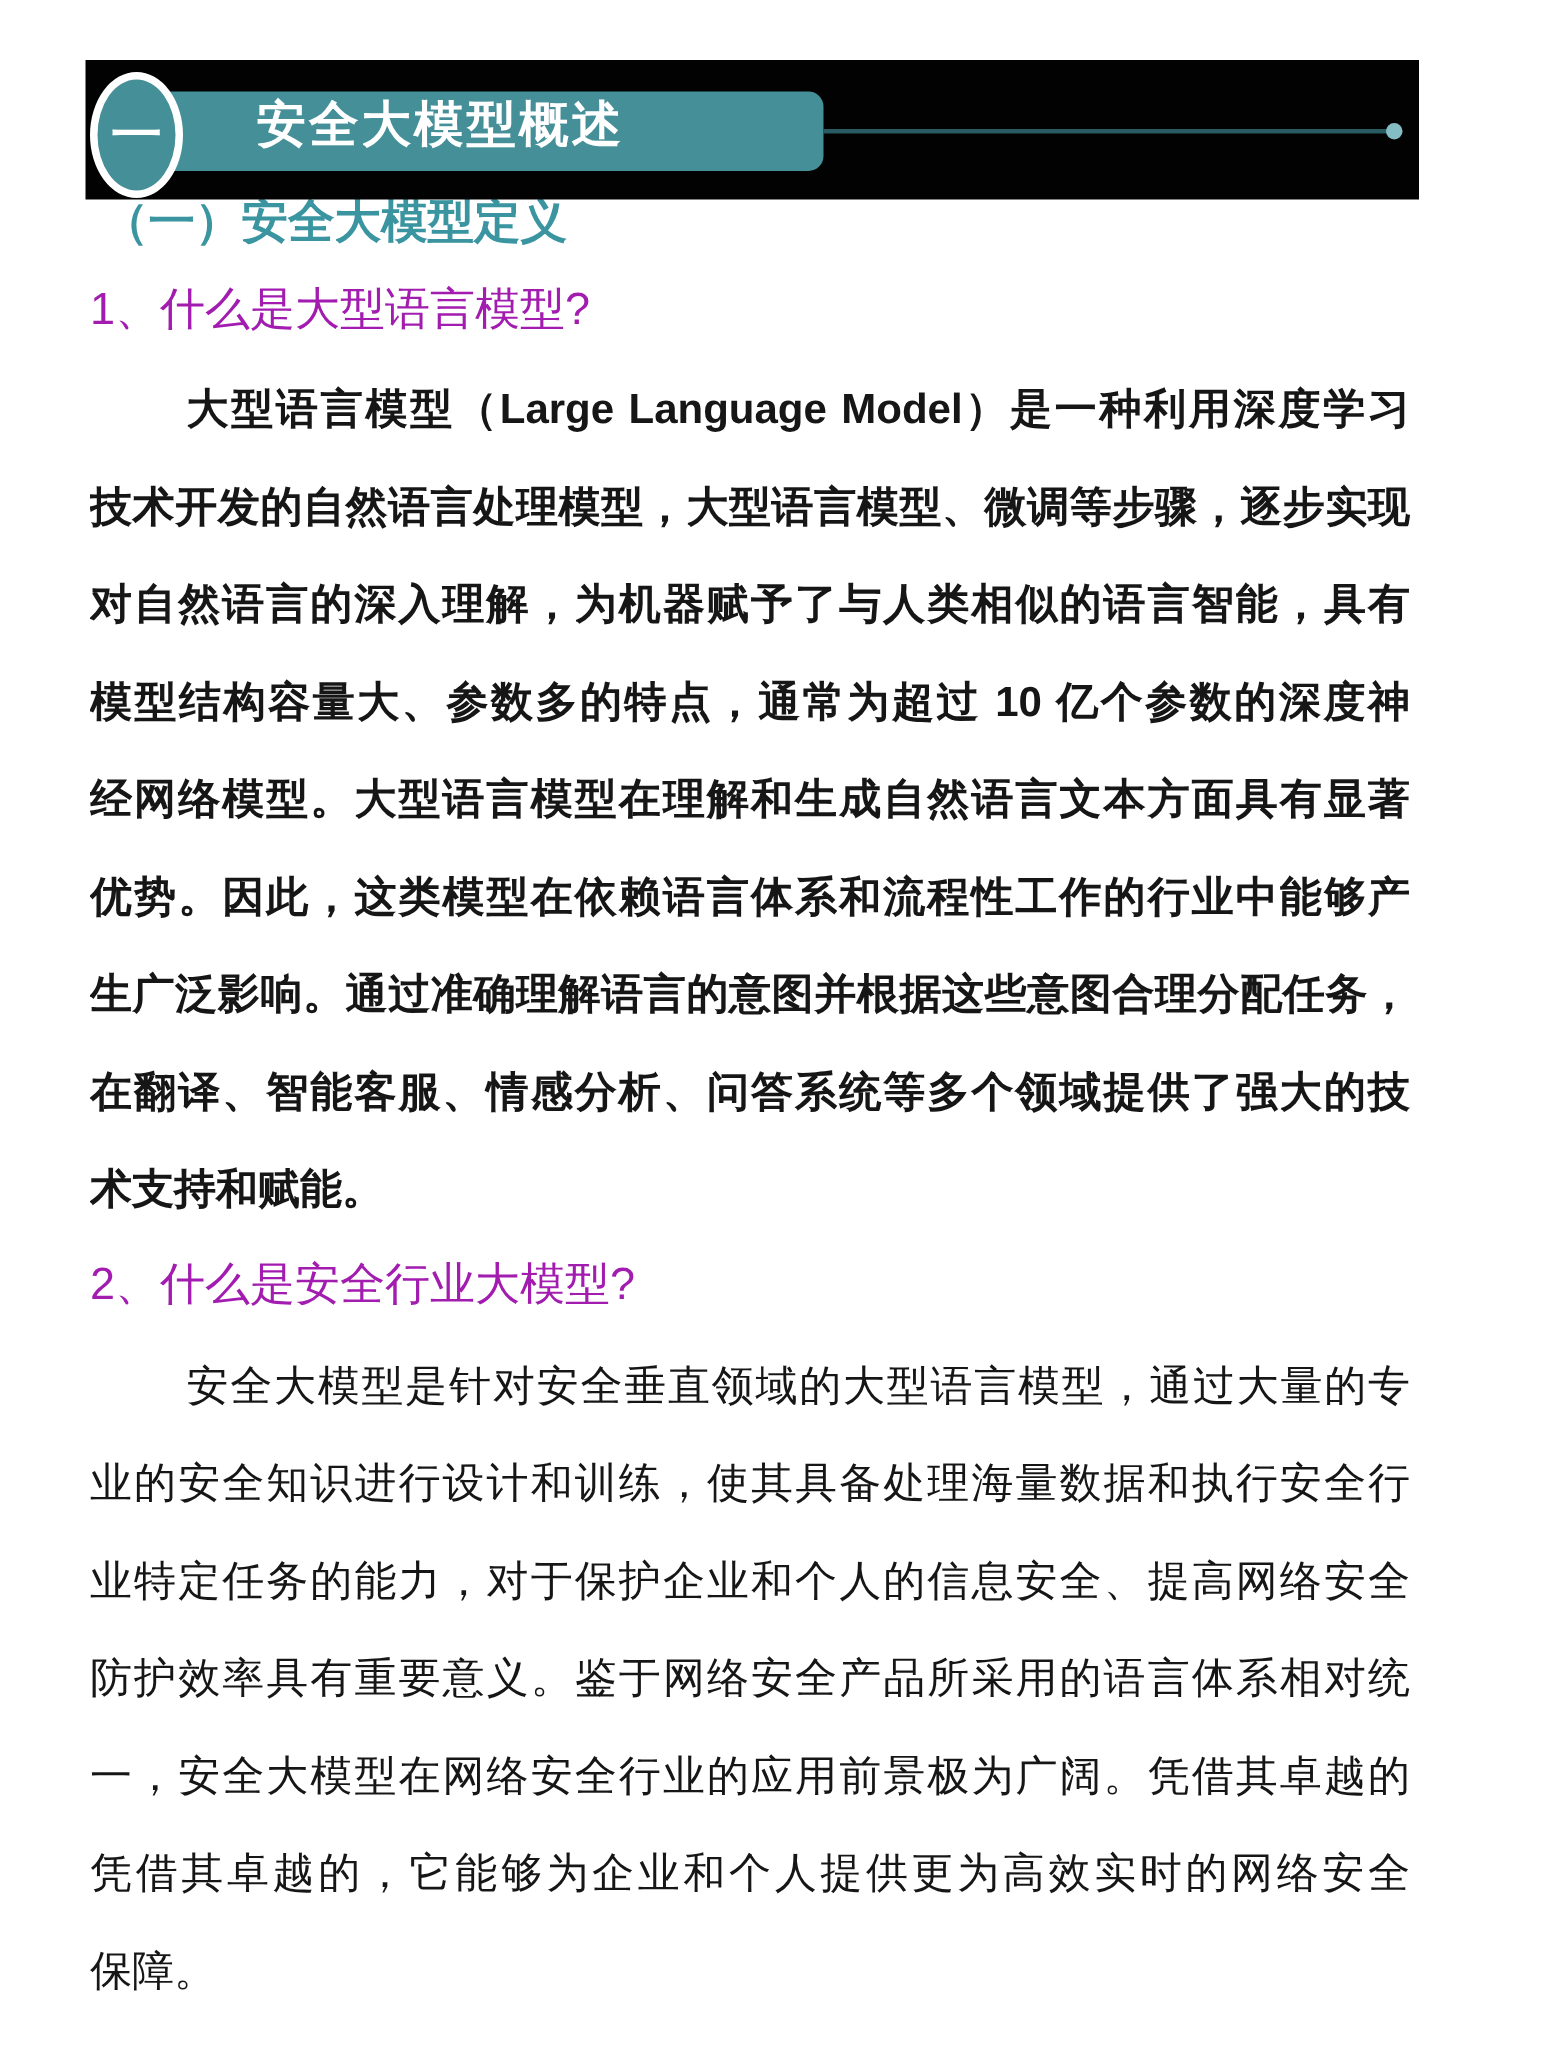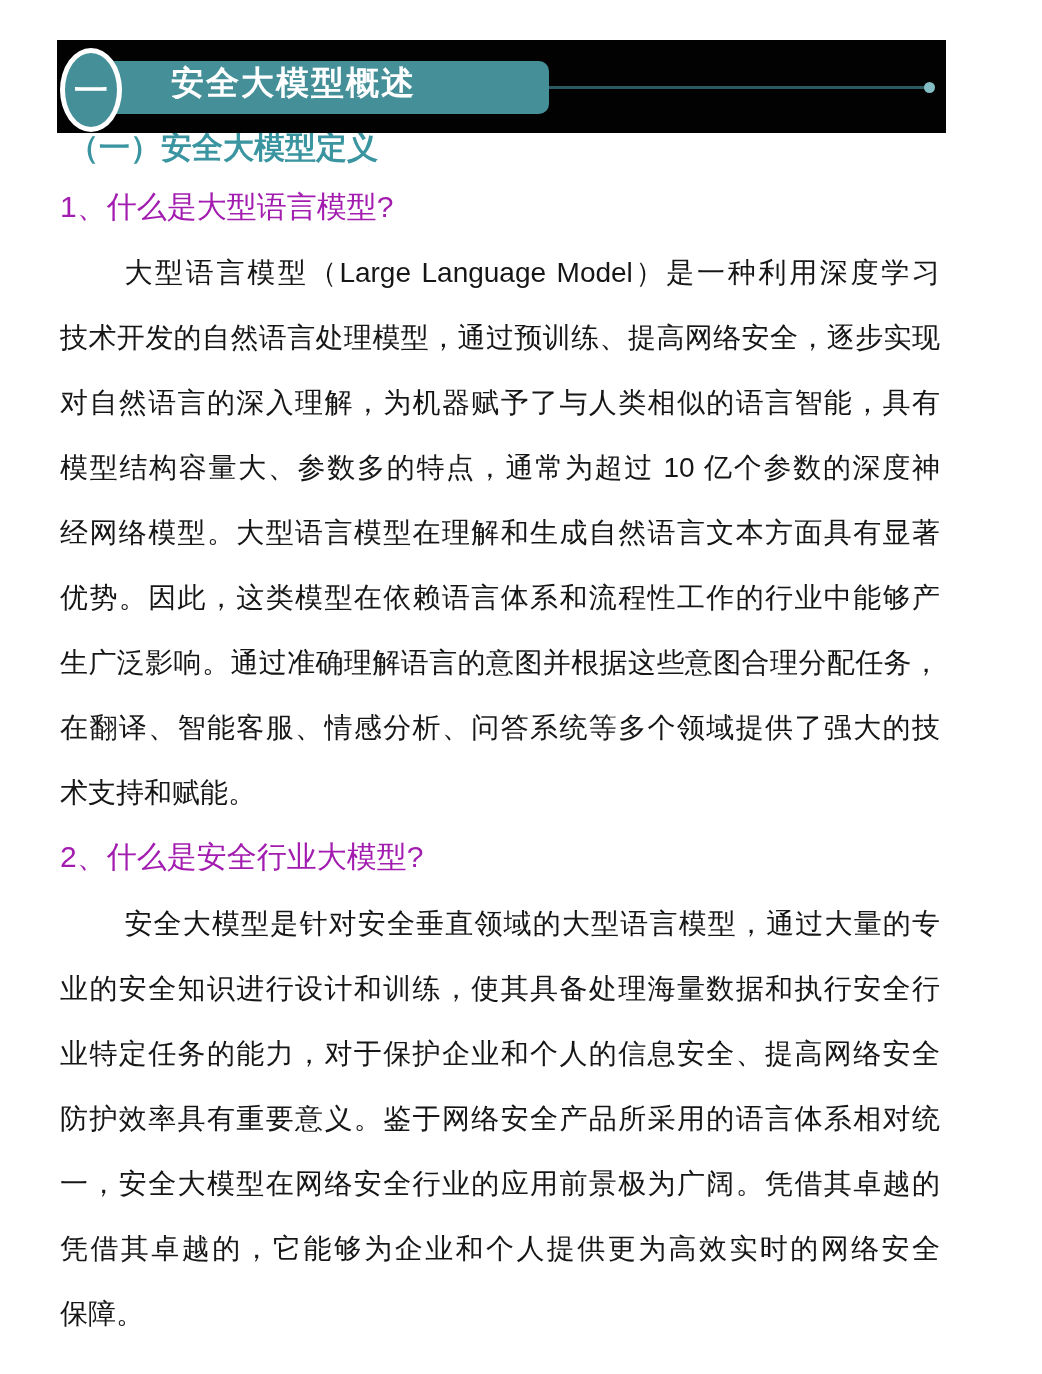--- a/index.html
+++ b/index.html
@@ -97,21 +97,21 @@
     color: #a21caf;
     font-size: 30px;
     font-weight: 400;
     line-height: 40px;
     white-space: nowrap;
   }
   .q-heading.first { margin-top: 18px; }
   .q-heading.second { margin-top: 12px; }
 
   .para { width: 880px; }
-  .para.p1 { margin-top: 13px; }
+  .para.p1 { margin-top: 13px; font-weight: bold; }
   .para.p2 { margin-top: 14px; }
   .line {
     height: 65px;
     line-height: 65px;
     font-size: 28px;
     color: #161616;
     text-align: justify;
     text-align-last: justify;
     overflow: hidden;
     white-space: nowrap;
@@ -134,21 +134,21 @@
 </div>
 
 <div class="content">
 
   <div class="sec-heading">（一）安全大模型定义</div>
 
   <div class="q-heading first">1、什么是大型语言模型?</div>
 
   <div class="para p1">
     <div class="line indent">大型语言模型（Large Language Model）是一种利用深度学习</div>
-    <div class="line">技术开发的自然语言处理模型，通过预训练、提高网络安全，逐步实现</div>
+    <div class="line">技术开发的自然语言处理模型，大型语言模型、微调等步骤，逐步实现</div>
     <div class="line">对自然语言的深入理解，为机器赋予了与人类相似的语言智能，具有</div>
     <div class="line">模型结构容量大、参数多的特点，通常为超过 10 亿个参数的深度神</div>
     <div class="line">经网络模型。大型语言模型在理解和生成自然语言文本方面具有显著</div>
     <div class="line">优势。因此，这类模型在依赖语言体系和流程性工作的行业中能够产</div>
     <div class="line">生广泛影响。通过准确理解语言的意图并根据这些意图合理分配任务，</div>
     <div class="line">在翻译、智能客服、情感分析、问答系统等多个领域提供了强大的技</div>
     <div class="line last">术支持和赋能。</div>
   </div>
 
   <div class="q-heading second">2、什么是安全行业大模型?</div>

